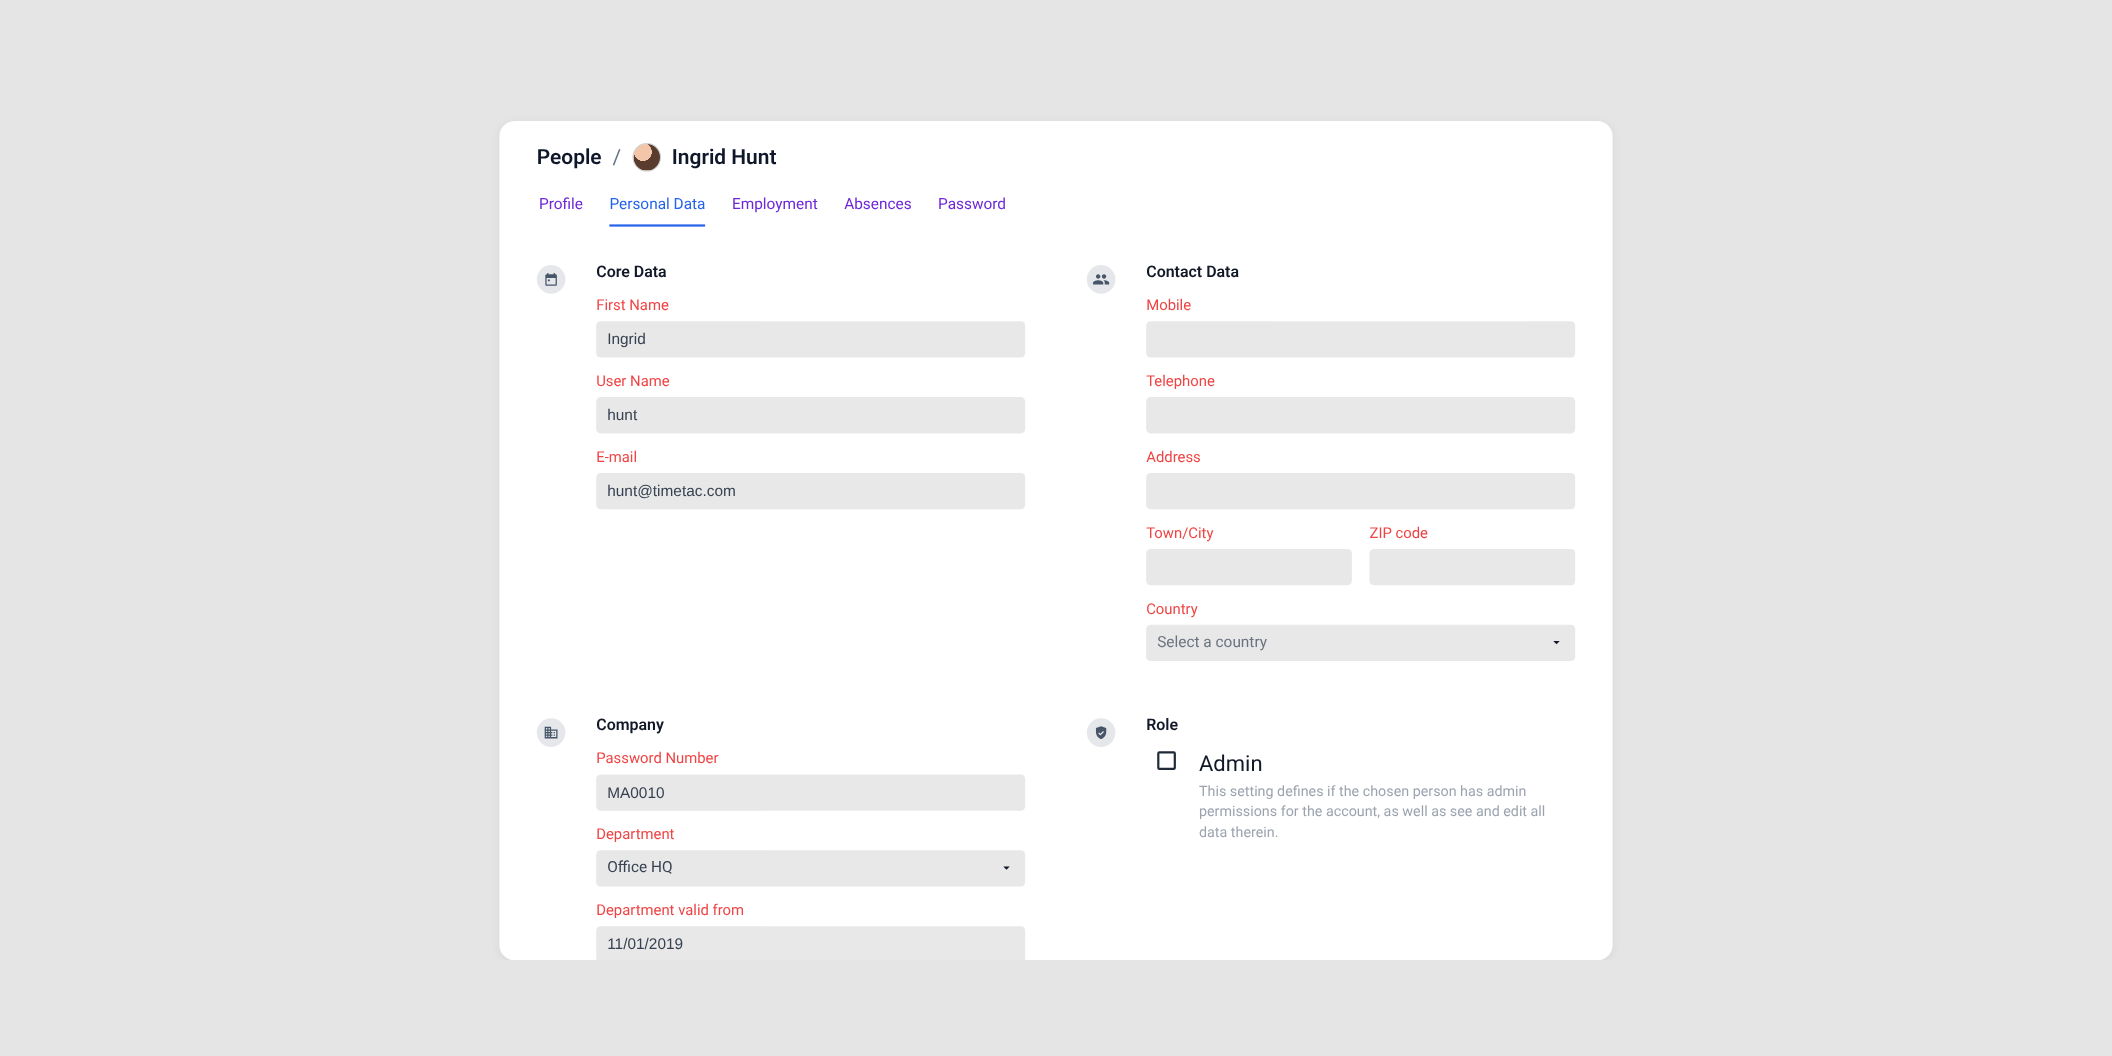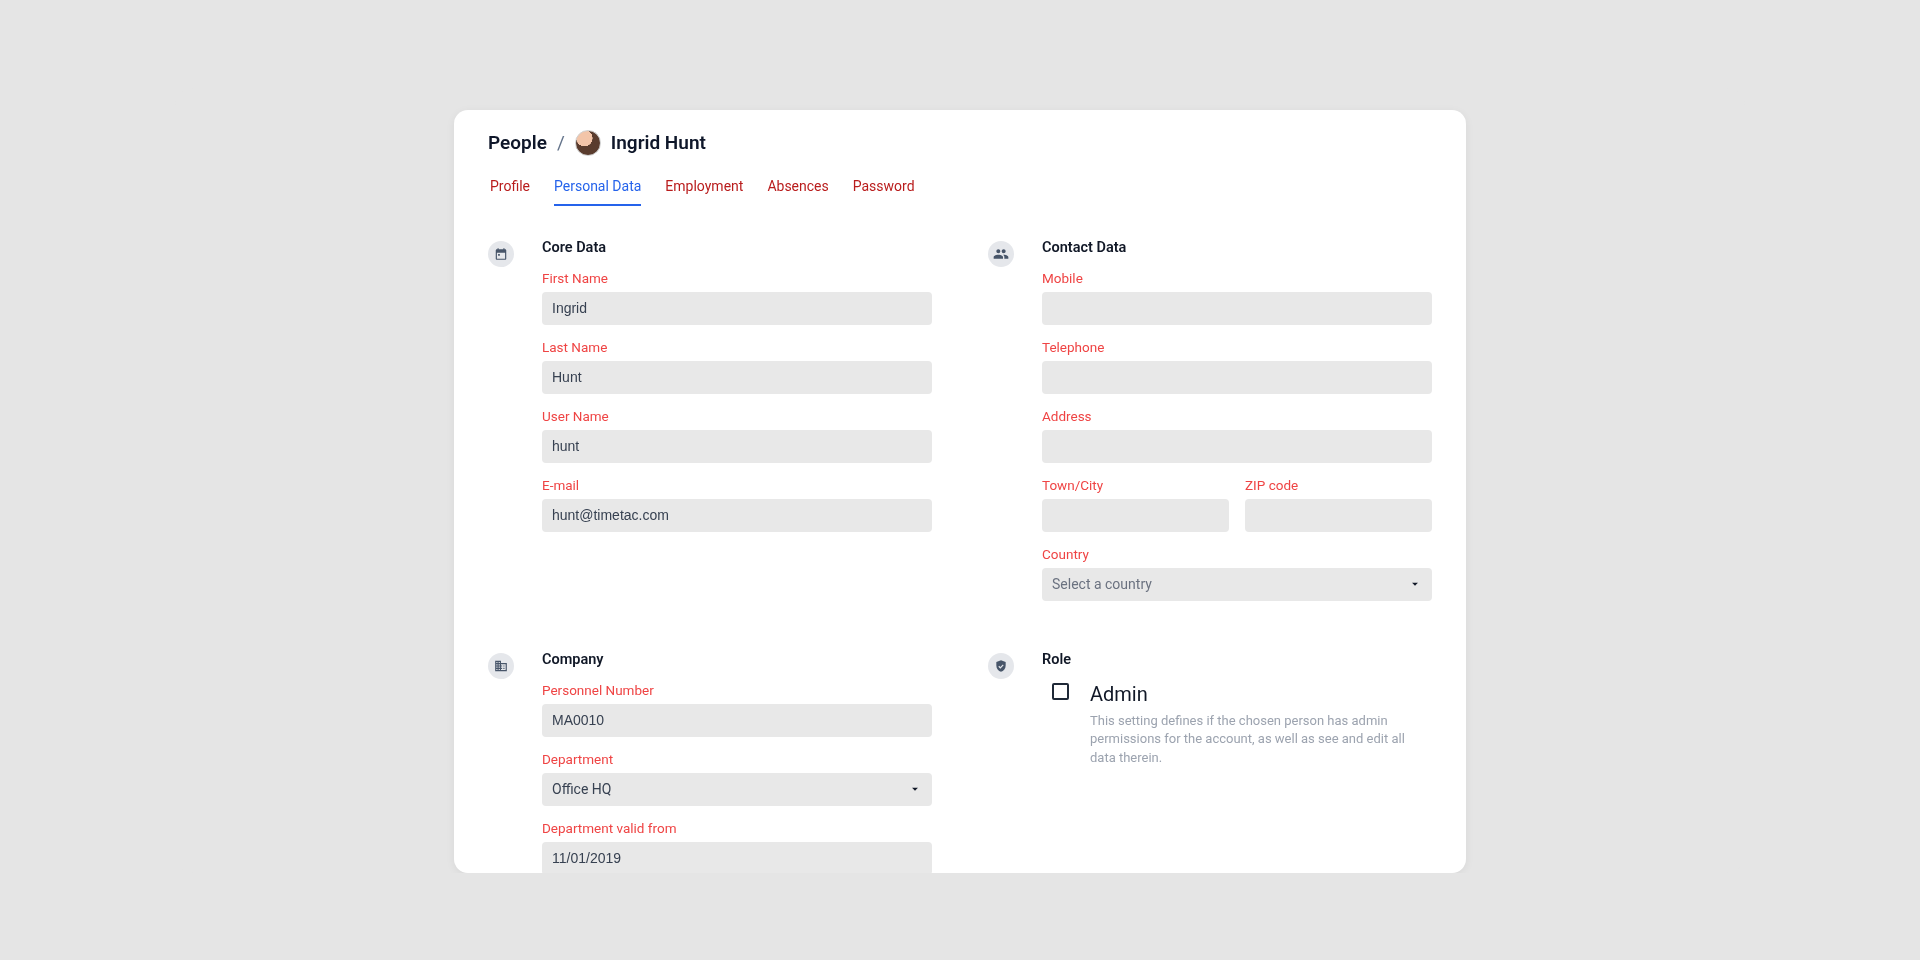--- a/index.html
+++ b/index.html
@@ -52,21 +52,21 @@
   
   .tabs {
     display: flex;
     gap: 24px;
     font-size: 14px;
     padding: 10px 2px 0 2px;
     border-bottom: 1px solid transparent;
   }
   .tab {
     padding: 6px 0 10px 0;
-    color: #b91c1c;
+    color: #6d28d9;
     cursor: pointer;
   }
   .tab.active {
     color: #2563EB;
     border-bottom: 2px solid #2563EB;
   }
 
   
   .sections {
     display: grid;
@@ -176,24 +176,20 @@
             </svg>
         </div>
         <div>
           <h3>Core Data</h3>
 
           <div class="field">
             <label>First Name</label>
             <input class="input" value="Ingrid" style="">
           </div>
           <div class="field">
-            <label>Last Name</label>
-            <input class="input" value="Hunt" style="">
-          </div>
-          <div class="field">
             <label>User Name</label>
             <input class="input" value="hunt" style="">
           </div>
           <div class="field">
             <label>E-mail</label>
             <input class="input" value="hunt@timetac.com" style="">
           </div>
         </div>
       </div>
 
@@ -243,21 +239,21 @@
       <div class="section">
         <div class="iconwrap">
           <svg width="14" height="14" viewBox="0 0 24 24" fill="#475569">
               <path d="M12 7V3H2v18h20V7H12zM6 19H4v-2h2V19zM6 15H4v-2h2V15zM6 11H4V9h2V11zM6 7H4V5h2V7zM10 19H8v-2h2V19zM10 15H8v-2h2V15zM10 11H8V9h2V11zM10 7H8V5h2V7zM20 19h-8v-2h2v-2h-2v-2h2v-2h-2V9h8V19zM18 11h-2v2h2V11zM18 15h-2v2h2V15z"></path>
             </svg>
         </div>
         <div>
           <h3>Company</h3>
 
           <div class="field">
-            <label>Personnel Number</label>
+            <label>Password Number</label>
             <input class="input" value="MA0010" style="">
           </div>
           <div class="field">
             <label>Department</label>
             <div class="select">
               <span class="sel-text hasval">Office HQ</span>
               <svg width="14" height="14" viewBox="0 0 24 24" fill="#111827">
                   <path d="M7 10l5 5 5-5z"></path>
                 </svg>
             </div>

